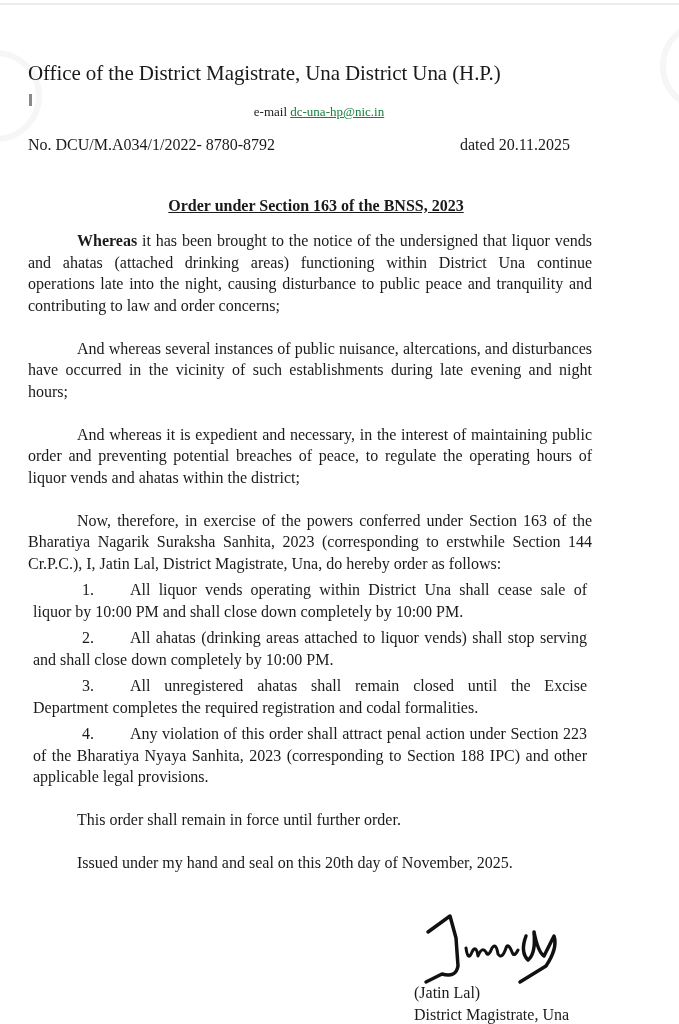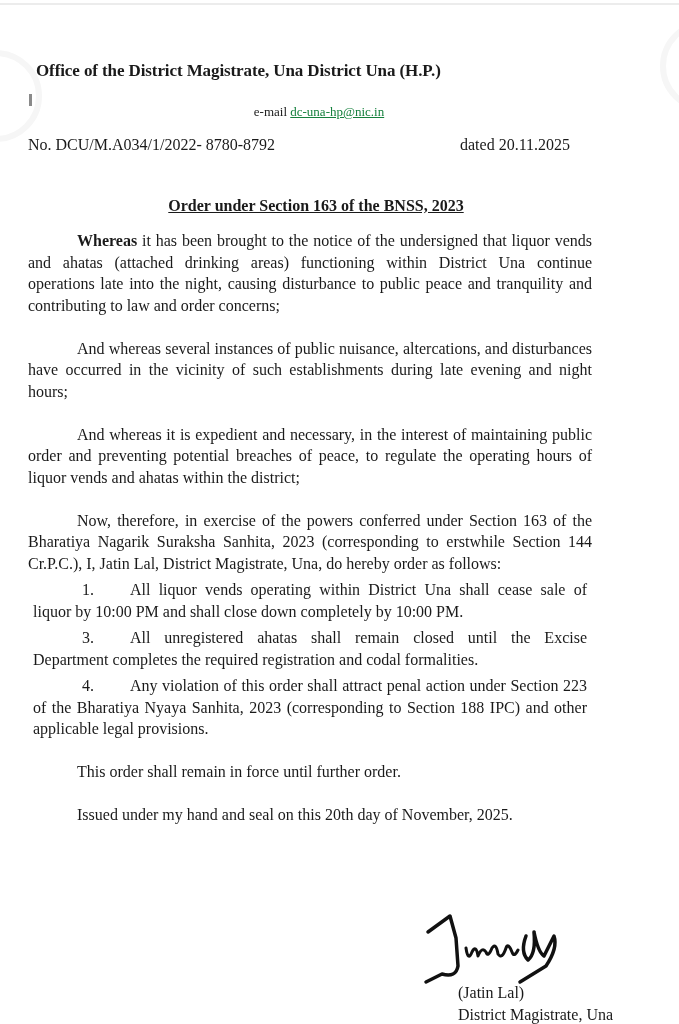--- a/index.html
+++ b/index.html
@@ -14,22 +14,22 @@
     position: absolute; left: -50px; top: 50px; width: 80px; height: 80px;
     border-radius: 50%; border: 6px solid #f6f6f6;
   }
   .ghost-left .mark { position: absolute; right: 4px; top: 38px; width: 3px; height: 12px; background: #8a8a8a; }
   .ghost-right {
     position: absolute; left: 660px; top: 20px; width: 80px; height: 80px;
     border-radius: 50%; border: 6px solid #f6f6f6;
   }
   .page { position: absolute; left: 28px; top: 0; width: 564px; }
   .office-title {
-    position: absolute; left: 8px; top: 61px; width: 580px;
-    font-size: 17px; font-weight: bold; white-space: nowrap; letter-spacing: -0.1px;
+    position: absolute; left: 0; top: 61px; width: 580px;
+    font-size: 21px; font-weight: normal; white-space: nowrap; letter-spacing: -0.1px;
   }
   .email-line {
     position: absolute; left: 0; top: 104px; width: 564px; text-align: center;
     font-size: 13px; padding-left: 18px; box-sizing: border-box;
   }
   .email-line a { color: #15803d; text-decoration: underline; }
   .ref-line {
     position: absolute; left: 0; top: 136px; width: 564px; font-size: 16px;
   }
   .ref-line .dated { position: absolute; left: 432px; top: 0; white-space: nowrap; }
@@ -43,21 +43,21 @@
   }
   .para { text-indent: 49px; margin: 0 0 21.5px 0; }
   .para.tight { margin-bottom: 0; margin-top: 18px; }
   .item { text-indent: 49px; margin: 5px; }
   .item .num { display: inline-block; width: 48px; text-indent: 0; }
   .closing { text-indent: 49px; margin: 21.5px 0 21.5px 0; }
   .signature {
     position: absolute; left: 416px; top: 908px;
   }
   .sig-block {
-    position: absolute; left: 414px; top: 982px; font-size: 16px; line-height: 21.5px; white-space: nowrap; margin-left: 44px;
+    position: absolute; left: 414px; top: 982px; font-size: 16px; line-height: 21.5px; white-space: nowrap;
   }
   .sig-block div { margin: 0; }
 </style>
 </head>
 <body>
 
 <div class="topline"></div>
 <div class="ghost-left">
     <div class="mark"></div>
   </div>
@@ -78,20 +78,21 @@
 
   <div class="order-heading">Order under Section 163 of the BNSS, 2023</div>
 
   <div class="body">
     <p class="para"><b>Whereas</b><span> it has been brought to the notice of the undersigned that liquor vends and ahatas (attached drinking areas) functioning within District Una continue operations late into the night, causing disturbance to public peace and tranquility and contributing to law and order concerns;</span></p>
     <p class="para">And whereas several instances of public nuisance, altercations, and disturbances have occurred in the vicinity of such establishments during late evening and night hours;</p>
     <p class="para">And whereas it is expedient and necessary, in the interest of maintaining public order and preventing potential breaches of peace, to regulate the operating hours of liquor vends and ahatas within the district;</p>
     <p class="para tight">Now, therefore, in exercise of the powers conferred under Section 163 of the Bharatiya Nagarik Suraksha Sanhita, 2023 (corresponding to erstwhile Section 144 Cr.P.C.), I, Jatin Lal, District Magistrate, Una, do hereby order as follows:</p>
 
     <p class="item"><span class="num">1.</span><span>All liquor vends operating within District Una shall cease sale of liquor by 10:00 PM and shall close down completely by 10:00 PM.</span></p>
+    <p class="item"><span class="num">2.</span><span>All ahatas (drinking areas attached to liquor vends) shall stop serving and shall close down completely by 10:00 PM.</span></p>
     <p class="item"><span class="num">3.</span><span>All unregistered ahatas shall remain closed until the Excise Department completes the required registration and codal formalities.</span></p>
     <p class="item"><span class="num">4.</span><span>Any violation of this order shall attract penal action under Section 223 of the Bharatiya Nyaya Sanhita, 2023 (corresponding to Section 188 IPC) and other applicable legal provisions.</span></p>
 
     <p class="closing">This order shall remain in force until further order.</p>
     <p class="para tight">Issued under my hand and seal on this 20th day of November, 2025.</p>
   </div>
 </div>
 
 <svg class="signature" width="180" height="80" viewBox="0 0 180 80">
   <path d="M12 24 L34 8 L40 30 L42 58 Q40 70 26 66 L10 74" fill="none" stroke="#111" stroke-width="3.5" stroke-linecap="round" stroke-linejoin="round"></path>

